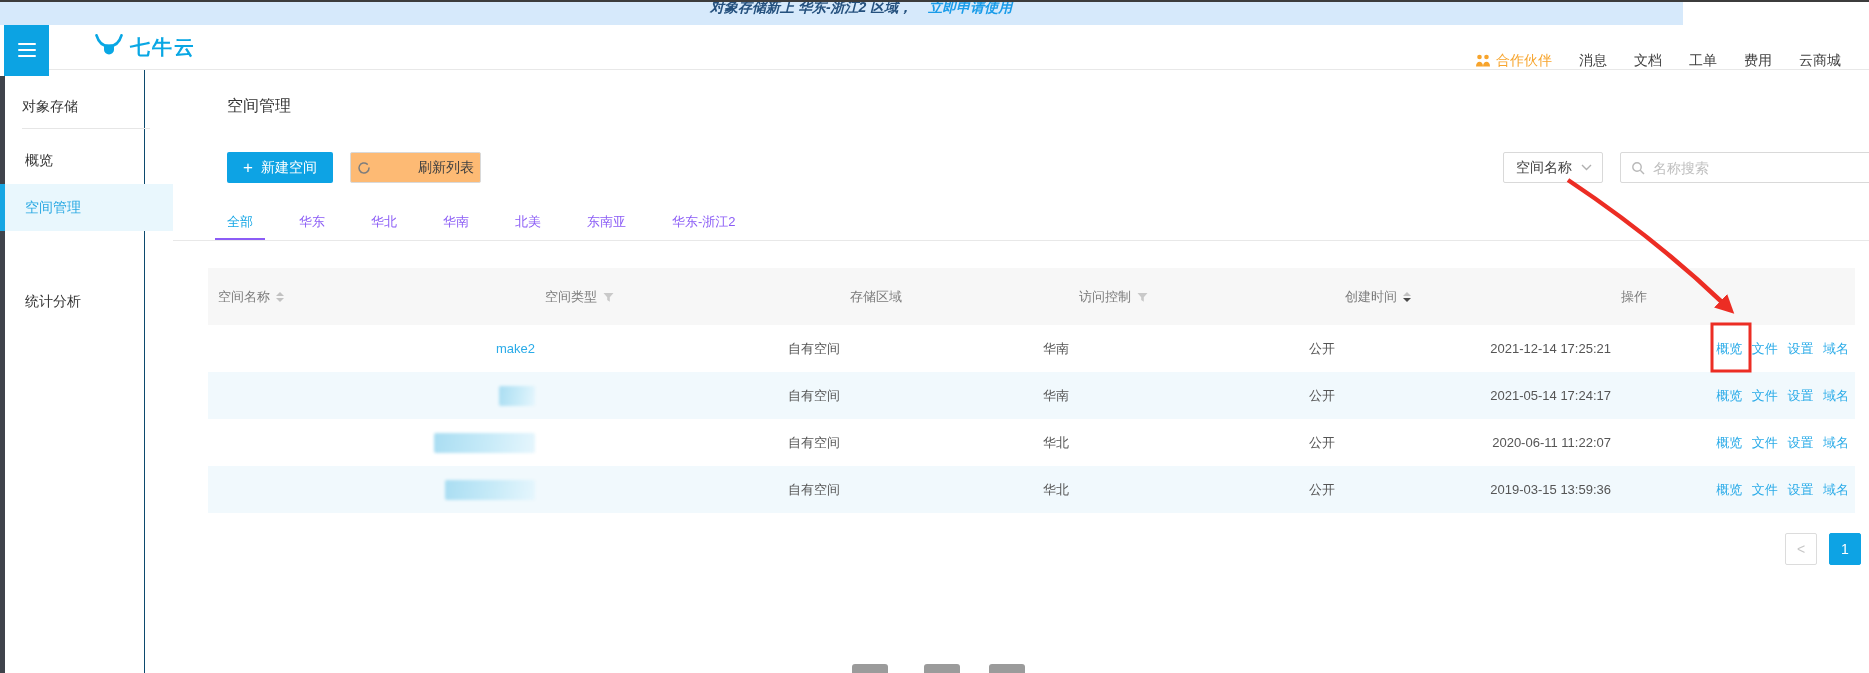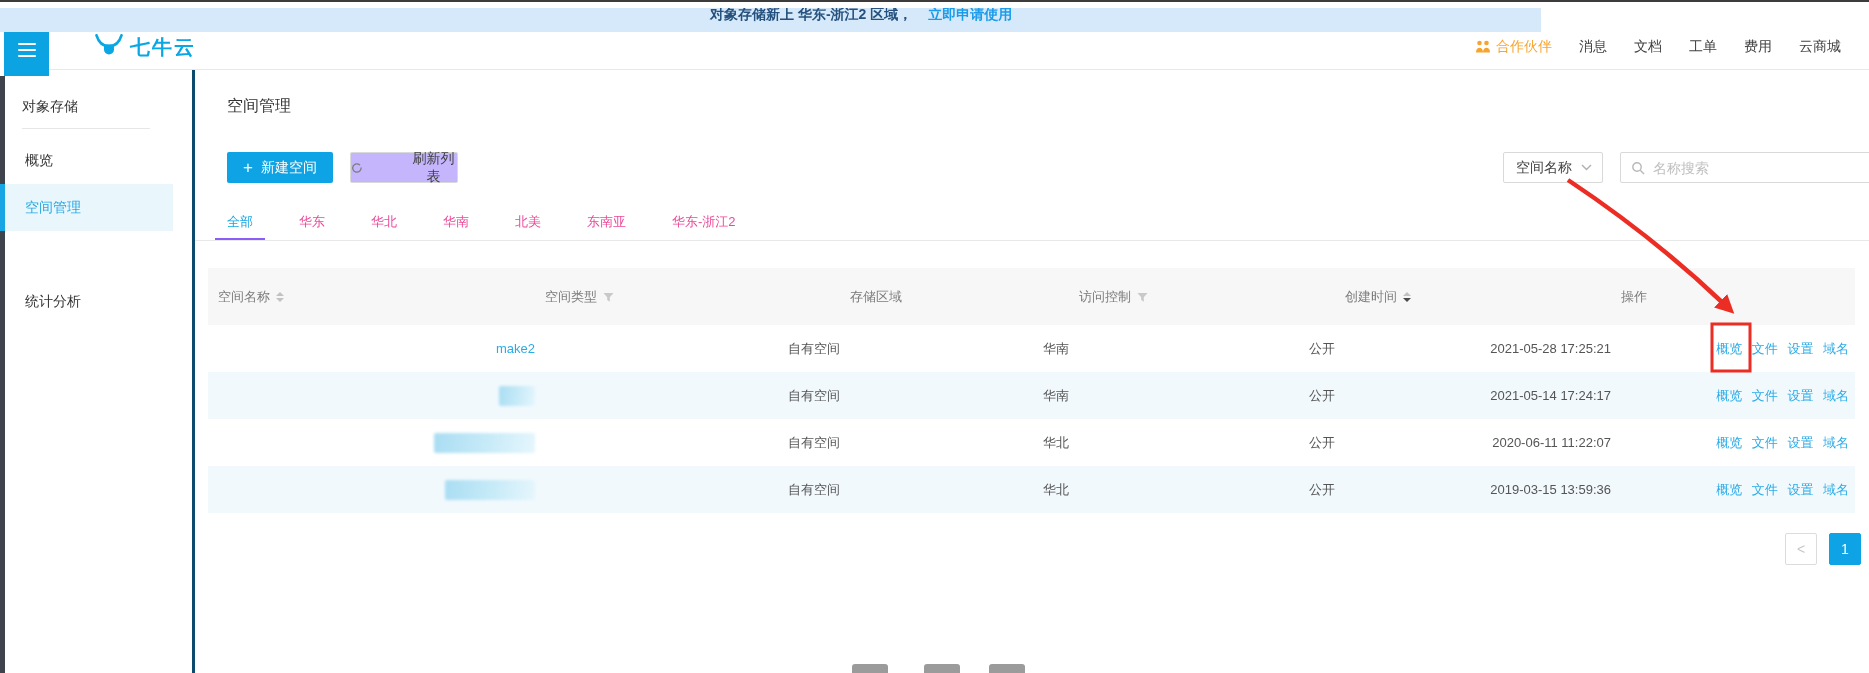--- a/index.html
+++ b/index.html
@@ -4,60 +4,60 @@
 <style>
   * { margin:0; padding:0; box-sizing:border-box; }
   html,body { width:1869px; height:673px; overflow:hidden; background:#fff;
     font-family:"Liberation Sans","DejaVu Sans",sans-serif; }
   .page { position:relative; width:1869px; height:673px; background:#fff; overflow:hidden; }
 
   
   .top-edge { position:absolute; left:0; top:0; width:1869px; height:2px; background:#3c3c3c; z-index:6; }
 
   
-  .banner { position:absolute; left:0; top:8px; width:1541px; height:24px; background:#d6e9fb; overflow:hidden; z-index:5; }
+  .banner { position:absolute; left:0; top:1px; width:1683px; height:24px; background:#d6e9fb; overflow:hidden; z-index:5;font-style:italic; }
   .banner-inner { position:absolute; left:710px; top:-5px; display:flex; gap:16px; font-size:14px; font-weight:bold; line-height:22px; white-space:nowrap; }
   .banner-text { color:#25517e; }
   .banner-link { color:#1a9ce9; cursor:pointer; text-decoration:none; }
 
   
   .topbar { position:absolute; left:4px; top:24px; width:1869px; height:46px; background:#fff; border-bottom:1px solid #e8e8e8; z-index:4; }
   .hamburger { position:absolute; left:0; top:0; width:45px; height:52px; background:#0ca3e3; display:flex; flex-direction:column; justify-content:center; align-items:center; gap:4px; cursor:pointer; }
   .hamburger .bar { width:18px; height:2px; background:#fff; border-radius:1px; }
   .logo { position:absolute; left:90px; top:7px; height:32px; display:flex; align-items:center; gap:6px; cursor:pointer; }
   .logo-text { font-size:20px; font-weight:bold; color:#09a7e4; letter-spacing:2px; }
-  .topnav { position:absolute; right:32px; top:0; height:46px; display:flex; align-items:center; gap:27px; }
+  .topnav { position:absolute; right:32px; top:0; height:46px; display:flex; align-items:flex-end; gap:27px; }
   .nav-item { font-size:14px; color:#3f3f3f; text-decoration:none; cursor:pointer; display:flex; align-items:center; gap:5px; white-space:nowrap; }
   .nav-item.partner { color:#f7a42c; }
 
   
-  .sidebar { position:absolute; left:0; top:70px; width:195px; height:603px; background:#fff; border-right:3px solid #0c4a6e; z-index:3; }
+  .sidebar { position:absolute; left:0; top:70px; width:145px; height:603px; background:#fff; border-right:1px solid #0c4a6e; z-index:3; }
   .dark-strip { position:absolute; left:0; top:6px; width:5px; height:597px; background:#3f434b; }
   .sb-title { position:absolute; left:22px; top:28px; font-size:14px; color:#333; }
   .sb-divider { position:absolute; left:22px; top:58px; width:128px; height:1px; background:#e6e6e6; }
   .sb-item { position:absolute; left:0; width:173px; height:47px; line-height:47px; padding-left:25px; font-size:14px; color:#333; cursor:pointer; }
   .sb-item.active { background:#e9f7fd; color:#2ba9e3; }
   .sb-item.active::before { content:''; position:absolute; left:0; top:0; width:5px; height:47px; background:#17a6e3; }
 
   
   .main { position:absolute; left:173px; top:70px; width:1696px; height:603px; background:#fff; }
   .page-title { position:absolute; left:54px; top:26px; font-size:16px; font-weight:500; color:#333; }
 
   .btn { height:31px; border-radius:2px; font-size:14px; display:flex; align-items:center; justify-content:center; gap:8px; cursor:pointer; }
   .btn-primary { position:absolute; left:54px; top:82px; width:106px; background:#0da3e4; border:none; color:#fff; }
   .btn-primary .plus { font-size:17px; line-height:1; font-weight:400; }
-  .btn-default { position:absolute; left:177px; top:82px; width:108px; background:#c4b5fd; border:1px solid #d9d9d9; color:#404040;gap:47px; }
+  .btn-default { position:absolute; left:177px; top:82px; width:131px; background:#fdba74; border:1px solid #d9d9d9; color:#404040;gap:47px; }
 
   .select { position:absolute; left:1330px; top:82px; width:100px; height:31px; border:1px solid #d9d9d9; border-radius:2px; background:#fff; display:flex; align-items:center; justify-content:space-between; padding:0 10px 0 12px; font-size:14px; color:#444; cursor:pointer; }
   .search { position:absolute; left:1447px; top:82px; width:262px; height:31px; border:1px solid #d9d9d9; border-radius:2px; background:#fff; display:flex; align-items:center; gap:8px; padding:0 10px; }
   .search input { border:none; outline:none; flex:1; font-size:14px; color:#333; min-width:0; background:transparent; }
   .search input::placeholder { color:#c0c0c0; }
 
   .tabs { position:absolute; left:0; top:134px; width:1696px; height:37px; border-bottom:1px solid #e8e8e8; display:flex; gap:22px; padding-left:42px; }
-  .tab { padding:0 12px; line-height:35px; font-size:13px; color:#ec4899; cursor:pointer; white-space:nowrap; }
+  .tab { padding:0 12px; line-height:35px; font-size:13px; color:#8b5cf6; cursor:pointer; white-space:nowrap; }
   .tab.active { color:#17a7e6; border-bottom:2px solid #8b5cf6; }
 
   table.buckets { position:absolute; left:35px; top:198px; width:1647px; border-collapse:collapse; table-layout:fixed; }
   table.buckets thead tr { background:#f7f7f7; height:57px; }
   table.buckets th { font-weight:400; font-size:13px; color:#7b7b7b; text-align:left; padding-left:10px; white-space:nowrap; }
   table.buckets tbody tr { height:47px; }
   table.buckets tbody tr.stripe { background:#f1f9fd; }
   table.buckets td { font-size:13px; color:#555; padding-left:10px; white-space:nowrap;text-align:right; }
   a.bucket-link { color:#2aabe8; text-decoration:none; cursor:pointer; }
   td.ops a { color:#2aabe8; text-decoration:none; cursor:pointer; margin-right:6px; font-size:13px; }
@@ -213,21 +213,21 @@
             <span>操作</span>
           </th>
         </tr>
       </thead>
       <tbody>
         <tr>
           <td><a class="bucket-link">make2</a></td>
           <td>自有空间</td>
           <td>华南</td>
           <td>公开</td>
-          <td>2021-05-28 17:25:21</td>
+          <td>2021-12-14 17:25:21</td>
           <td class="ops">
             <a>概览</a>
             <a>文件</a>
             <a>设置</a>
             <a>域名</a>
           </td>
         </tr>
         <tr class="stripe">
           <td><span class="blur-chip w36"></span></td>
           <td>自有空间</td>

